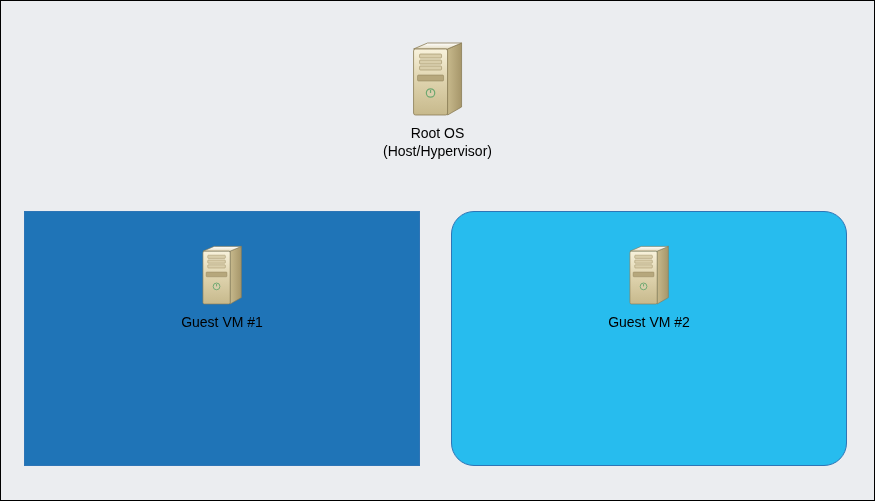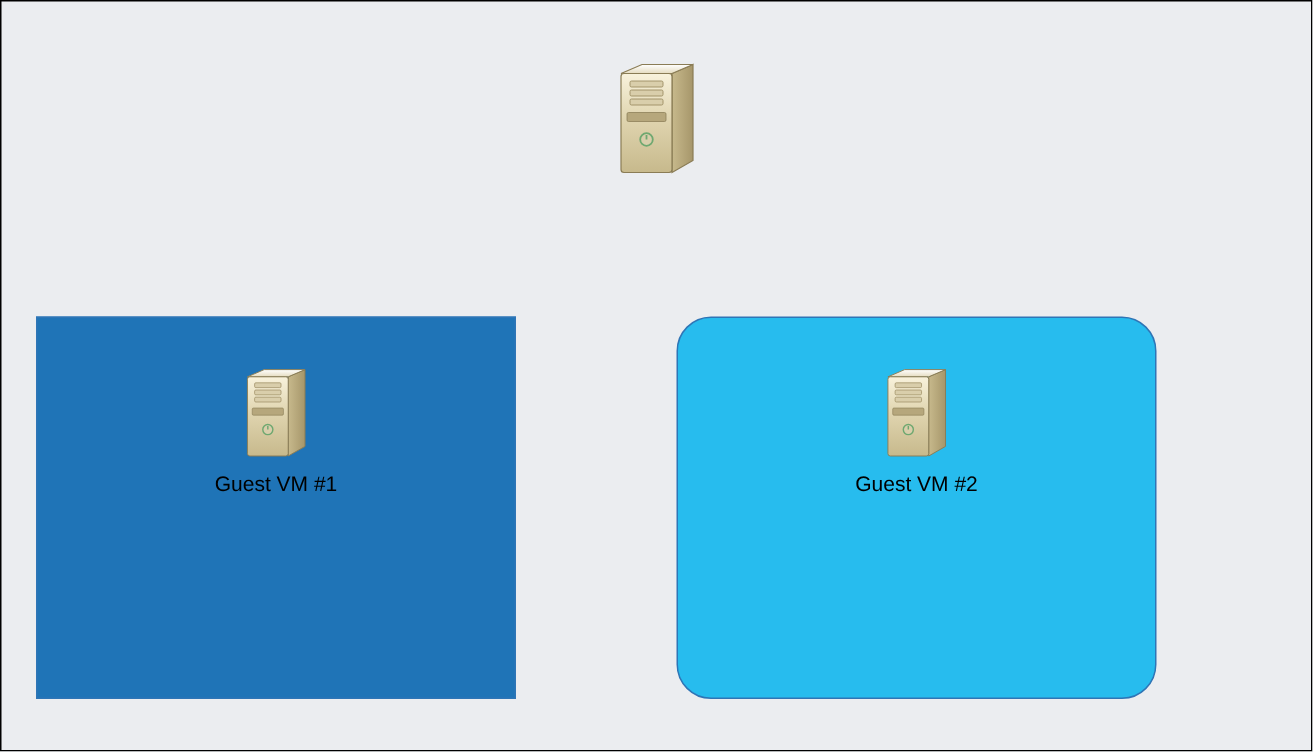--- a/index.html
+++ b/index.html
@@ -34,21 +34,21 @@
     width: 48px;
     height: 64px;
     margin: 0 auto 6px;
   }
   .root-label {
     line-height: 1.25;
   }
   .vm-panel {
     position: absolute;
     top: 210px;
-    width: 320px;
+    width: 396px;
     height: 255px;
     border: 1px solid #2E75B6;
   }
   .vm-panel.vm1 {
     left: 23px;
     background: #1F74B7;
   }
   .vm-panel.vm2 {
     left: 450px;
     background: #27BCEE;
@@ -98,20 +98,24 @@
         <rect x="12" y="13" width="22" height="4" rx="1" fill="#d9ceab" stroke="#9c8d63" stroke-width="0.6"></rect>
         <rect x="12" y="19" width="22" height="4" rx="1" fill="#d9ceab" stroke="#9c8d63" stroke-width="0.6"></rect>
         <rect x="12" y="25" width="22" height="4" rx="1" fill="#d9ceab" stroke="#9c8d63" stroke-width="0.6"></rect>
 
         <rect x="10" y="34" width="26" height="6" rx="1" fill="#b6a77c" stroke="#8a7c55" stroke-width="0.5"></rect>
 
         <circle cx="23" cy="52" r="4.2" fill="#d9ceab" stroke="#6fa870" stroke-width="1.2"></circle>
         <line x1="23" y1="49" x2="23" y2="52" stroke="#6fa870" stroke-width="1.2"></line>
       </svg>
     </div>
+    <div class="root-label">
+      <span>Root OS</span><br>
+      <span>(Host/Hypervisor)</span>
+    </div>
   </div>
 
   <div class="vm-panel vm1">
     <div class="vm-inner">
       <div class="server-icon-sm">
         <svg viewBox="0 0 60 78" width="48" height="64">
           <polygon points="40,8 54,2 54,66 40,74" fill="url(#sideG)" stroke="#8a7c55" stroke-width="0.8"></polygon>
           <polygon points="6,8 40,8 54,2 20,2" fill="url(#topG)" stroke="#8a7c55" stroke-width="0.8"></polygon>
           <rect x="6" y="8" width="34" height="66" rx="2" fill="url(#frontG)" stroke="#8a7c55" stroke-width="0.8"></rect>
           <rect x="12" y="13" width="22" height="4" rx="1" fill="#d9ceab" stroke="#9c8d63" stroke-width="0.6"></rect>

